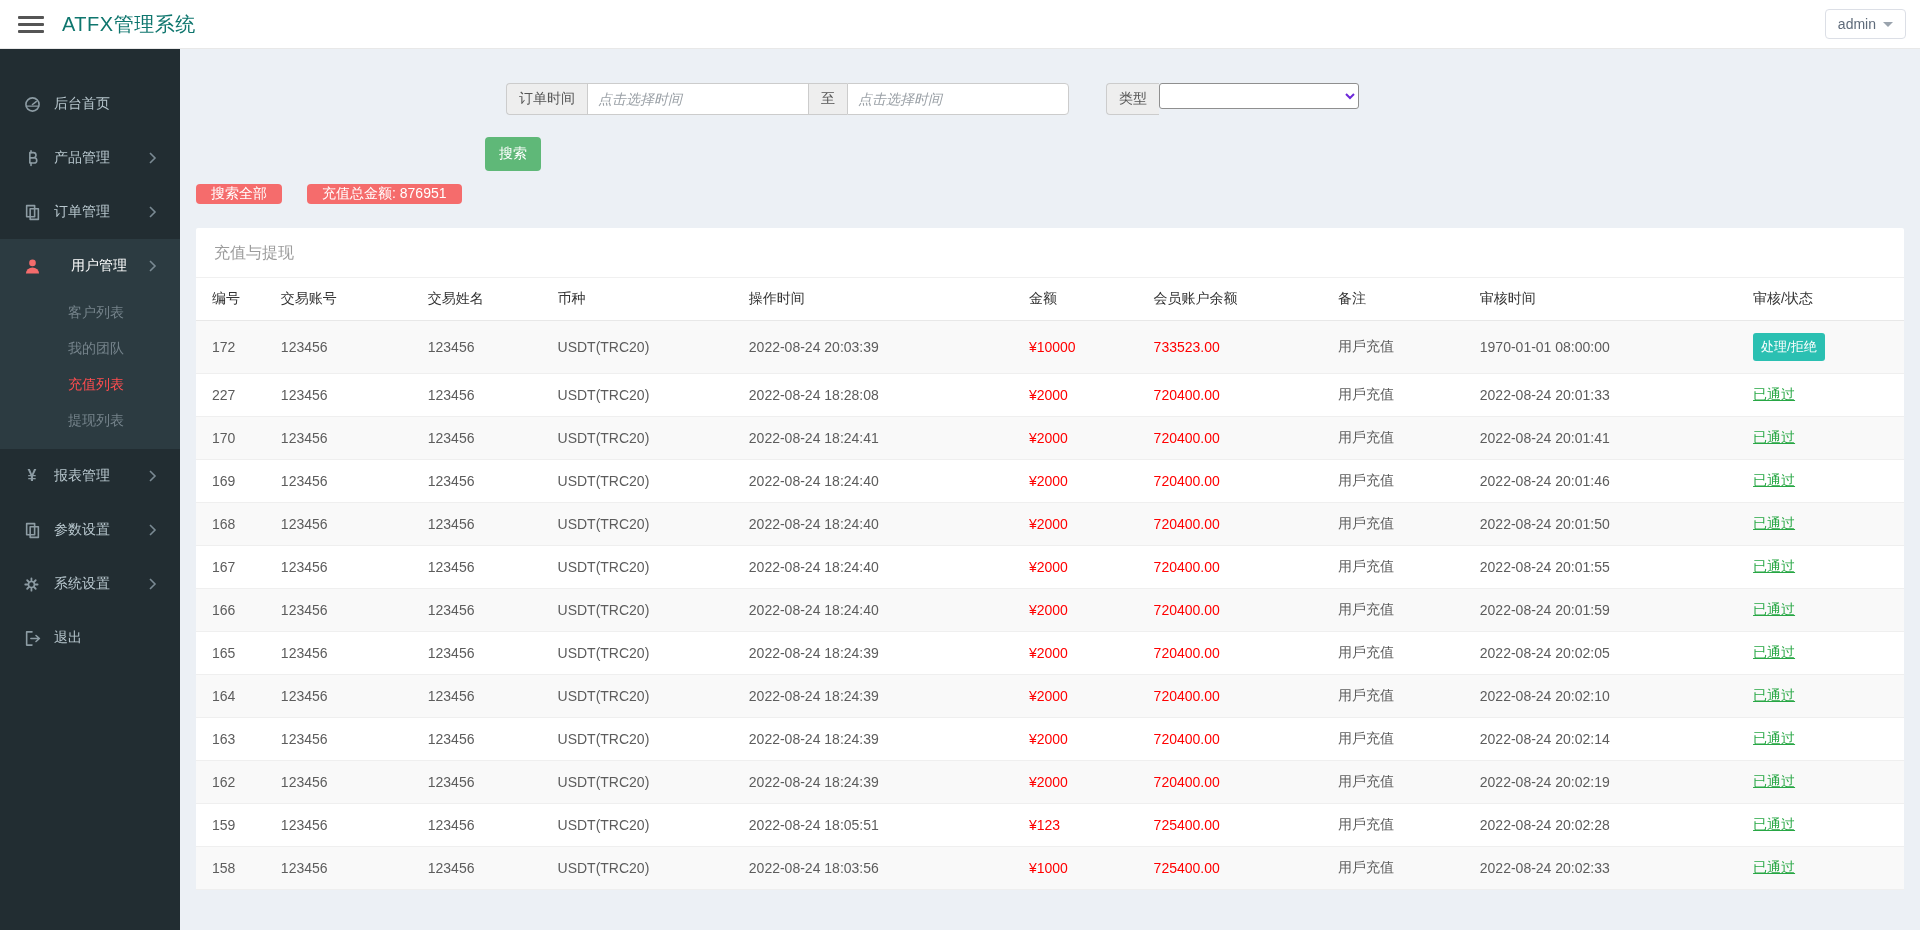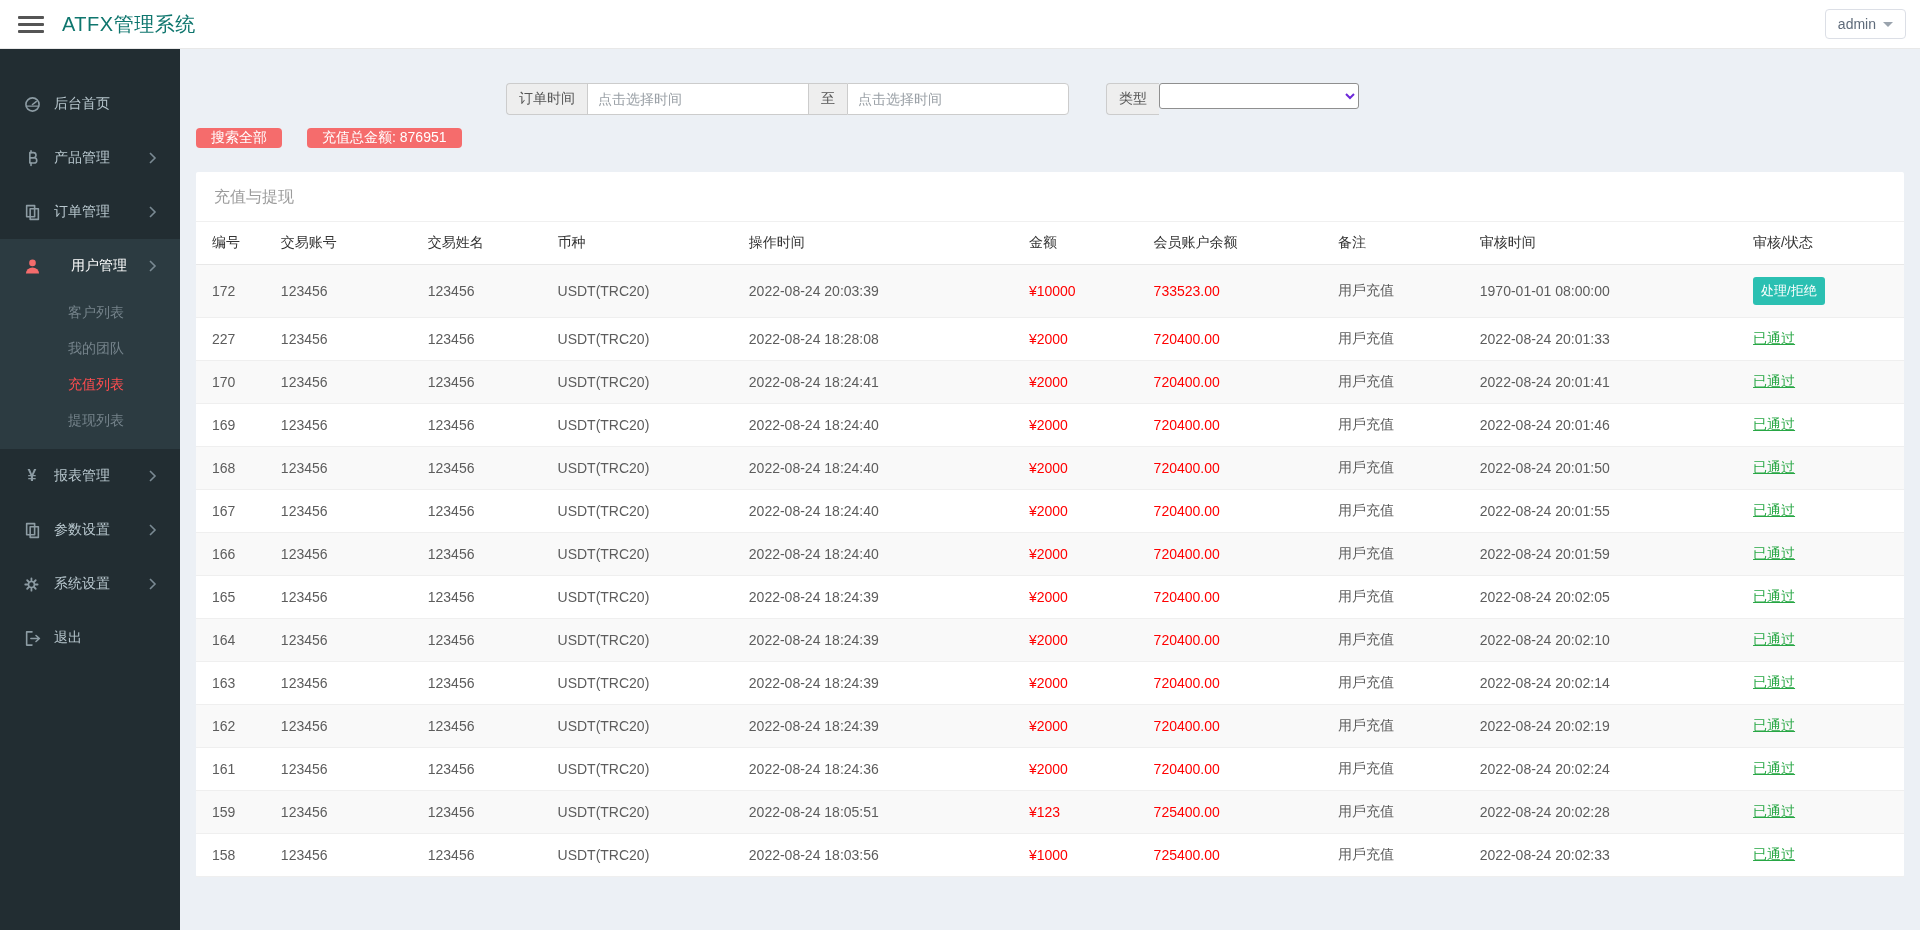--- a/index.html
+++ b/index.html
@@ -38,21 +38,21 @@
   .submenu li{padding:9px 0 9px 68px;color:#75838b;font-size:14px;cursor:pointer;}
   .submenu li.active{color:var(--accent-red);}
 
   
   .content{padding:0 16px;}
   .filter-row1{display:flex;align-items:center;margin:34px 0 0 284px;}
   .igroup{display:flex;align-items:stretch;height:32px;}
   .iaddon{background:#eee;border:1px solid #ccc;color:#555;display:flex;align-items:center;padding:0 12px;font-size:14px;white-space:nowrap;}
   .iaddon.first{border-radius:4px 0 0 4px;border-right:none;}
   .iaddon.mid{border-left:none;border-right:none;}
-  .igroup input{border:1px solid #ccc;padding:0 10px;font-size:14px;color:#333;outline:none;font-family:inherit;}
+  .igroup input{border:1px solid #ccc;padding:0 10px;font-size:14px;color:#333;outline:none;font-family:inherit;font-style:italic;}
   .igroup input::placeholder{color:#9aa0a6;}
   .igroup .last{border-radius:0 4px 4px 0;}
   .gap26{width:26px;flex-shrink:0;}
   .gap37{width:37px;flex-shrink:0;}
   .type-select{height:15px;min-width:200px;border:1px solid #8f8f8f;border-radius:3px;font-size:14px;padding:12px 8px;color:#6d28d9;background:#fff;font-family:inherit;}
   .filter-row2{margin:22px 0 0 289px;}
   .btn{display:inline-block;border:none;color:#fff;font-size:14px;border-radius:4px;cursor:pointer;font-family:inherit;}
   .btn-search{background:var(--green);padding:8px 14px;}
   .filter-row3{margin:13px 0 0 0;display:flex;gap:25px;}
   .btn-red{background:var(--red);padding:1px 15px;}
@@ -228,20 +228,23 @@
         </div>
         <div class="gap37"></div>
         <div class="igroup">
           <span class="iaddon first">类型</span>
           <select class="type-select">
             <option>默认不选</option>
           </select>
         </div>
       </div>
 
+      <div class="filter-row2">
+        <button class="btn btn-search">搜索</button>
+      </div>
 
       <div class="filter-row3">
         <button class="btn btn-red">搜索全部</button>
         <button class="btn btn-red">充值总金额: 876951</button>
       </div>
 
       <div class="card">
         <div class="card-title">充值与提现</div>
         <table>
           <colgroup id="cols">
@@ -397,32 +400,20 @@
                 <td>123456</td>
                 <td>USDT(TRC20)</td>
                 <td>2022-08-24 18:24:39</td>
                 <td class="red">¥2000</td>
                 <td class="red">720400.00</td>
                 <td>用戶充值</td>
                 <td>2022-08-24 20:02:19</td>
                 <td><span class="status-ok">已通过</span></td>
               </tr>
               <tr>
-                <td>161</td>
-                <td>123456</td>
-                <td>123456</td>
-                <td>USDT(TRC20)</td>
-                <td>2022-08-24 18:24:36</td>
-                <td class="red">¥2000</td>
-                <td class="red">720400.00</td>
-                <td>用戶充值</td>
-                <td>2022-08-24 20:02:24</td>
-                <td><span class="status-ok">已通过</span></td>
-              </tr>
-              <tr>
                 <td>159</td>
                 <td>123456</td>
                 <td>123456</td>
                 <td>USDT(TRC20)</td>
                 <td>2022-08-24 18:05:51</td>
                 <td class="red">¥123</td>
                 <td class="red">725400.00</td>
                 <td>用戶充值</td>
                 <td>2022-08-24 20:02:28</td>
                 <td><span class="status-ok">已通过</span></td>

